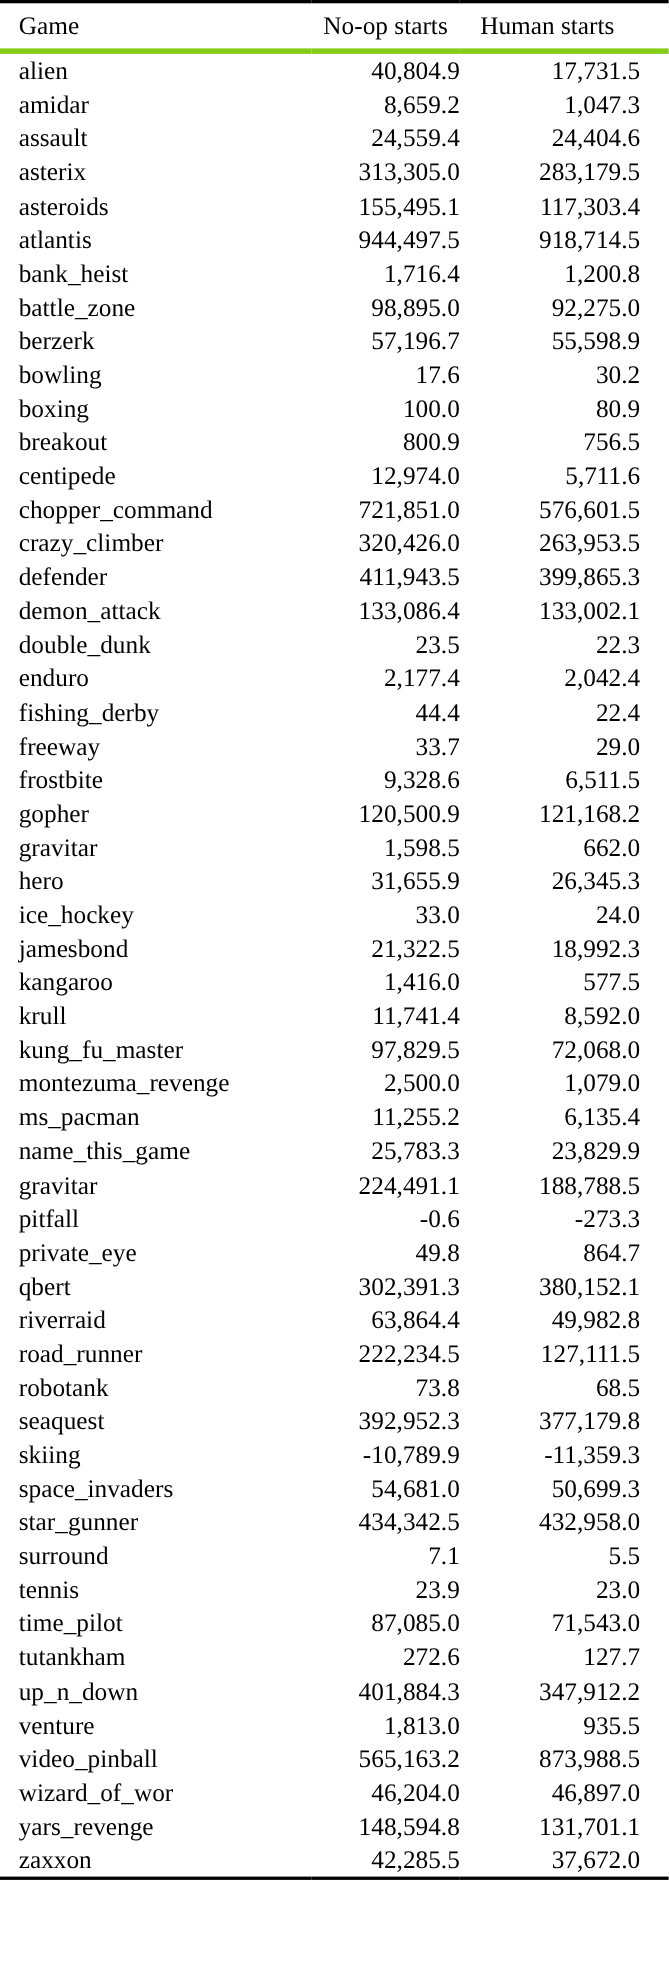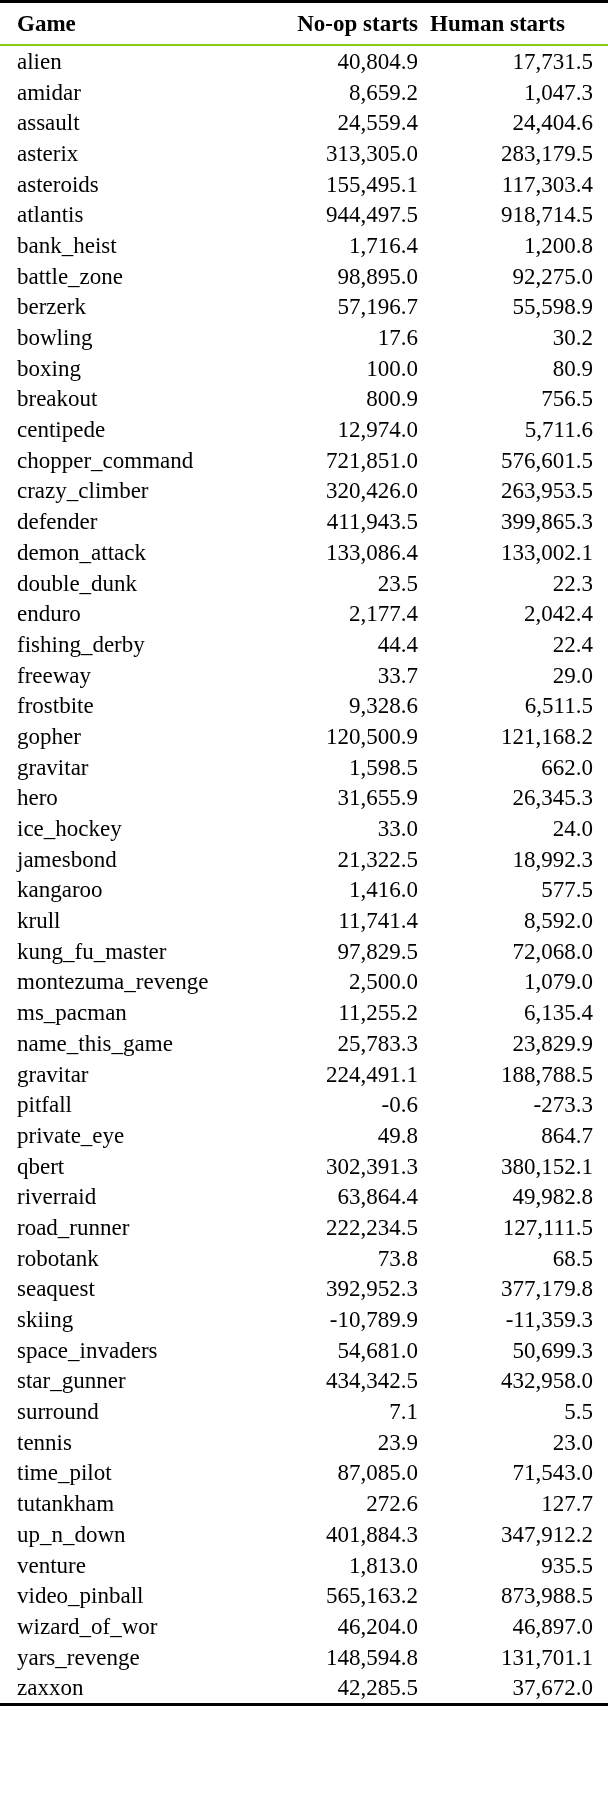--- a/index.html
+++ b/index.html
@@ -20,41 +20,41 @@
     table-layout: fixed;
     border-top: 3px solid #000000;
     border-bottom: 3px solid #000000;
     font-size: 23px;
   }
   col.c-game  { width: 283px; }
   col.c-noop  { width: 135px; }
   col.c-human { width: 190px; }
 
   thead th {
-    font-weight: bold;
+    font-weight: normal;
     height: 41px;
     vertical-align: middle;
-    border-bottom: 2px solid #84cc16;
+    border-bottom: 5px solid #84cc16;
     padding: 0;
     line-height: 1;
   }
   thead th.h-game  { text-align: left;  padding-left: 17px; }
-  thead th.h-noop  { text-align: right; }
+  thead th.h-noop  { text-align: center; }
   thead th.h-human { padding-right: 31px; }
 
   tbody td {
     height: 30.7px;
     padding: 0;
     line-height: 1;
     vertical-align: middle;
     white-space: nowrap;
   }
   td.cell-game  { text-align: left;  padding-left: 17px; }
   td.cell-noop  { text-align: right; }
-  td.cell-human { text-align: right; padding-right: 15px; }
+  td.cell-human { text-align: right; padding-right: 26px; }
 </style>
 </head>
 <body>
 
 <table class="paper-table">
   <colgroup>
     <col class="c-game">
     <col class="c-noop">
     <col class="c-human">
   </colgroup>

